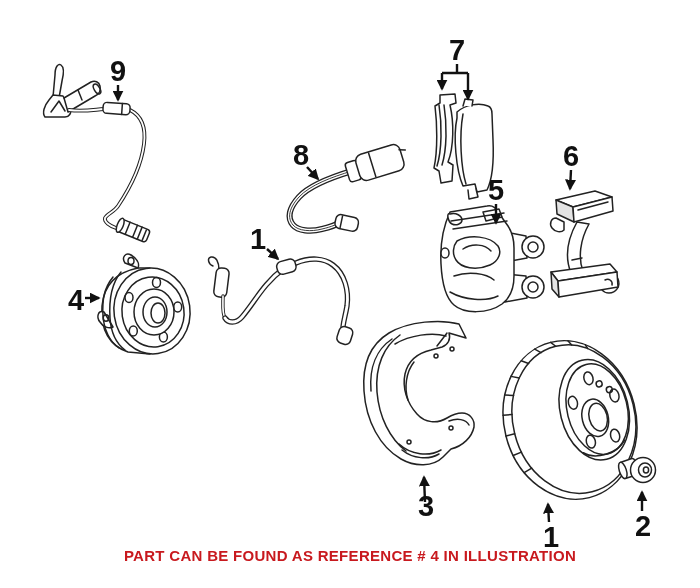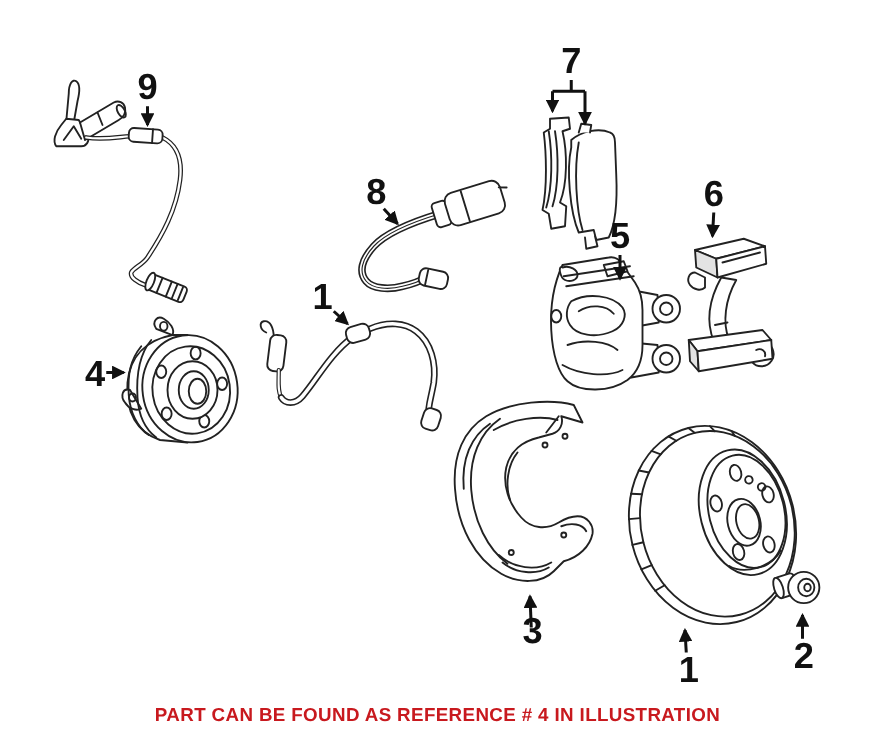--- a/index.html
+++ b/index.html
@@ -14,21 +14,21 @@
   .tubeo { stroke:#222222; fill:none; stroke-linecap:round; stroke-linejoin:round; }
   .tubei { stroke:#ffffff; fill:none; stroke-linecap:round; stroke-linejoin:round; }
   .wire  { stroke:#222222; stroke-width:0.9; fill:none; }
   .arrow { stroke:#111111; stroke-width:2.4; fill:none; }
   .lbl {
     position:absolute; transform:translate(-50%,-50%);
     font-weight:bold; font-size:29px; color:#111111; line-height:1;
     white-space:nowrap;
   }
   .note {
-    position:absolute; left:0; top:564px; width:700px; text-align:center;
+    position:absolute; left:0; top:547px; width:700px; text-align:center;
     font-weight:bold; font-size:15px; letter-spacing:0.3px; color:#c8191e;
   }
 </style>
 </head>
 <body>
 
 <div class="stage">
 
   <svg class="art" width="700" height="588" viewBox="0 0 700 588" xmlns="http://www.w3.org/2000/svg">
     <defs>

